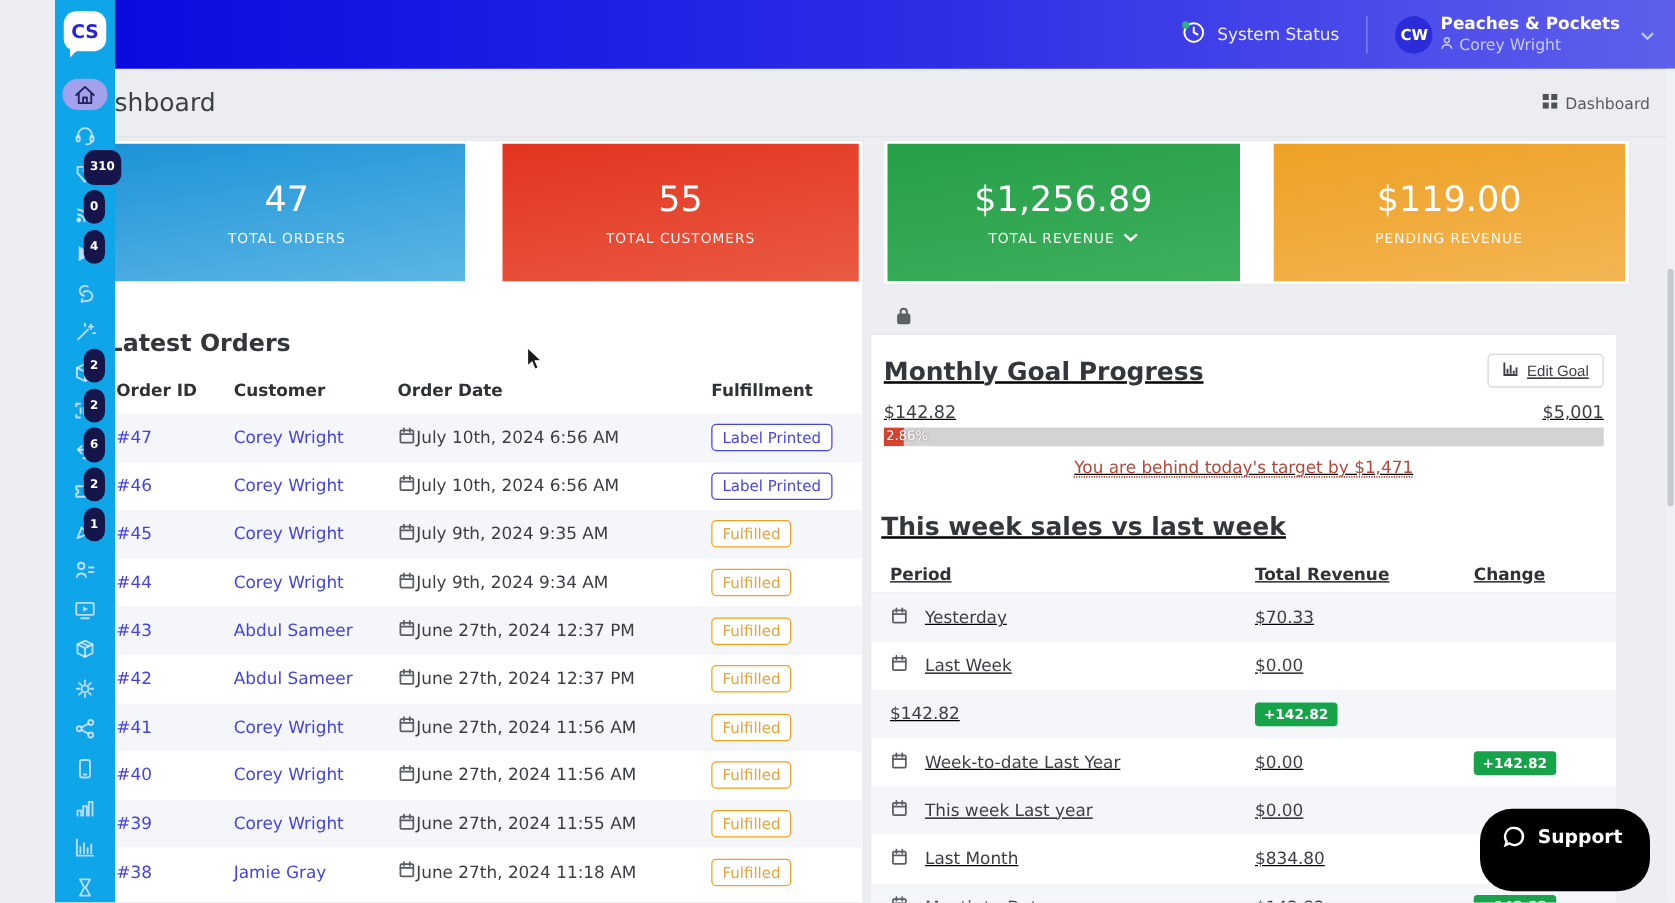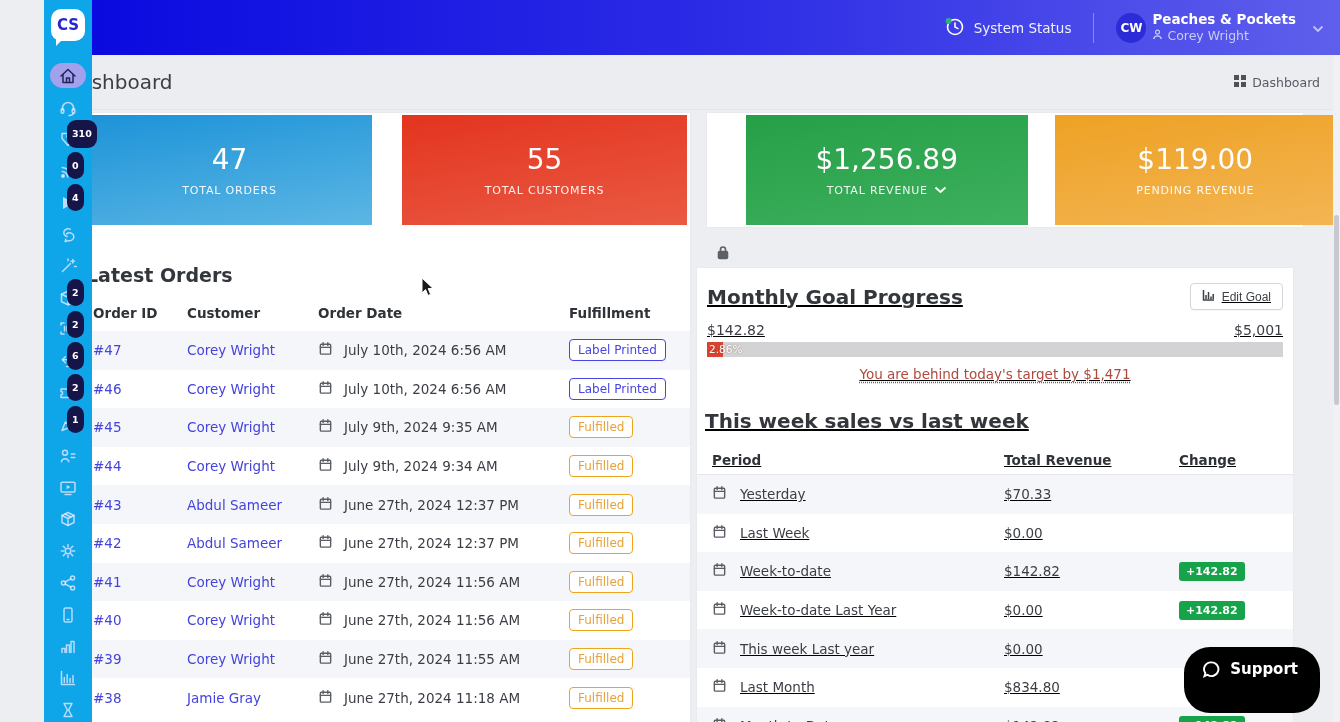--- a/index.html
+++ b/index.html
@@ -49,21 +49,21 @@
   .stat-card { flex:1; height:110px; display:flex; flex-direction:column; align-items:center; justify-content:center; gap:8px; color:#fff; cursor:pointer; }
   .stat-value { font-size:28px; }
   .stat-label { font-size:11px; letter-spacing:0.8px; color:rgba(255,255,255,0.92); display:flex; align-items:center; gap:6px; }
 
   .orders-title { margin:37px 0 13px 2px; font-size:19px; font-weight:bold; color:#33373c; }
   .tbl { width:100%; }
   .tr { display:grid; grid-template-columns:94px 131px 251px 1fr; align-items:center; height:38.6px; padding-left:9px; font-size:13.5px; color:#3a3e44; }
   .tr.head { font-weight:bold; font-size:13.5px; color:#2f3338; height:28px; margin-bottom:4px; }
   .tr.stripe { background:#f5f6fa; }
   a.link { color:#4443dd; text-decoration:none; cursor:pointer; }
-  .datecell { display:flex; align-items:center; gap:11px; color:#3a3e44; }
+  .datecell { display:flex; align-items:center; color:#3a3e44; }
   .cal { color:#5a5e64; flex:0 0 auto; }
   .badge { display:inline-block; padding:3px 8px; border-radius:4px; border:1px solid; font-size:12px; background:#fff; }
   .badge.blue   { color:#4845e0; border-color:#4845e0; }
   .badge.orange { color:#e7a33a; border-color:#f0a41c; }
 
   .lock-float { position:absolute; left:668px; top:190px; color:#5d6065; }
 
   .goal-head { display:flex; align-items:center; padding:15px 10px 0 10px; }
   .goal-title { font-size:20px; font-weight:bold; color:#33373c; }
   .edit-goal { margin-left:auto; display:flex; align-items:center; gap:7px; background:#fff; border:1px solid #d4d6db; border-radius:4px;
@@ -485,21 +485,21 @@
                   </svg></span>
                 <span>June 27th, 2024 11:18 AM</span>
               </div>
               <div><span class="badge orange">Fulfilled</span></div>
             </div>
           </div>
       </div>
     </section>
 
     <section class="panel" id="right-cards-panel" style="left:659px;top:58px;width:596px;height:114px;position:absolute;">
-      <div class="cards-row" id="right-cards" style="gap:27px;margin-left:36px;">
+      <div class="cards-row" id="right-cards" style="gap:27px;">
           <div class="stat-card" style="background: linear-gradient(170deg, rgb(38, 159, 71) 0%, rgb(62, 176, 94) 100%);">
             <div class="stat-value">$1,256.89</div>
             <div class="stat-label">
               <span>TOTAL REVENUE</span>
               <span><svg width="13" height="8" viewBox="0 0 13 8" fill="none" stroke="#fff" stroke-width="2">
                   <path d="M1.5 1.5 L6.5 6 L11.5 1.5"></path>
                 </svg></span>
             </div>
           </div>
           <div class="stat-card" style="background: linear-gradient(170deg, rgb(238, 161, 36) 0%, rgb(243, 181, 83) 100%);">
@@ -565,27 +565,20 @@
                 <span class="cal"><svg width="15" height="15" viewBox="0 0 16 16" fill="none" stroke="currentColor" stroke-width="1.5" stroke-linecap="round" stroke-linejoin="round">
                     <rect x="2.5" y="3.5" width="11" height="10.5" rx="1"></rect>
                     <path d="M2.5 6.8 h11 M5.5 1.8 v3 M10.5 1.8 v3"></path>
                   </svg></span>
                 <span>Last Week</span>
               </div>
               <div>$0.00</div>
               <div></div>
             </div>
             <div class="str stripe">
-              <div class="periodcell">
-                <span class="cal"><svg width="15" height="15" viewBox="0 0 16 16" fill="none" stroke="currentColor" stroke-width="1.5" stroke-linecap="round" stroke-linejoin="round">
-                    <rect x="2.5" y="3.5" width="11" height="10.5" rx="1"></rect>
-                    <path d="M2.5 6.8 h11 M5.5 1.8 v3 M10.5 1.8 v3"></path>
-                  </svg></span>
-                <span>Week-to-date</span>
-              </div>
               <div>$142.82</div>
               <div><span class="chg" style="background: rgb(23, 163, 74);">+142.82</span></div>
             </div>
             <div class="str">
               <div class="periodcell">
                 <span class="cal"><svg width="15" height="15" viewBox="0 0 16 16" fill="none" stroke="currentColor" stroke-width="1.5" stroke-linecap="round" stroke-linejoin="round">
                     <rect x="2.5" y="3.5" width="11" height="10.5" rx="1"></rect>
                     <path d="M2.5 6.8 h11 M5.5 1.8 v3 M10.5 1.8 v3"></path>
                   </svg></span>
                 <span>Week-to-date Last Year</span>

